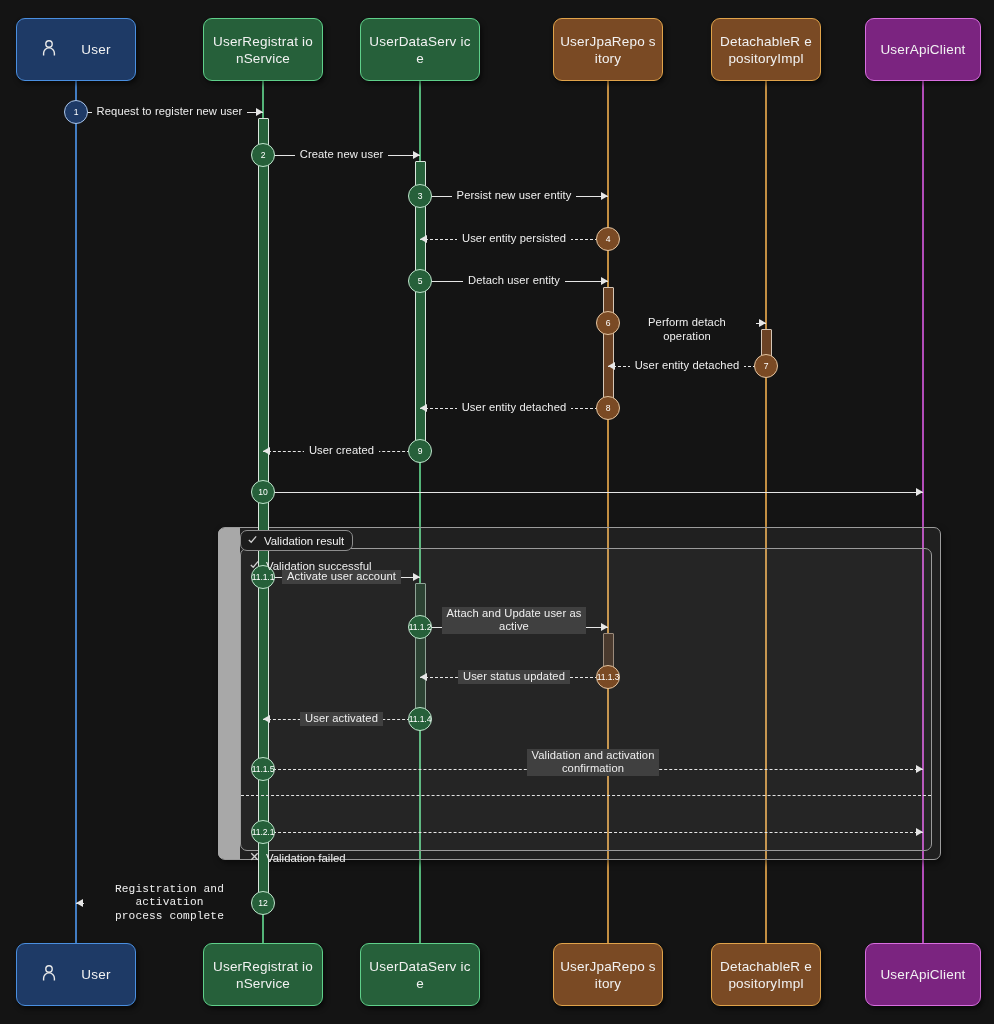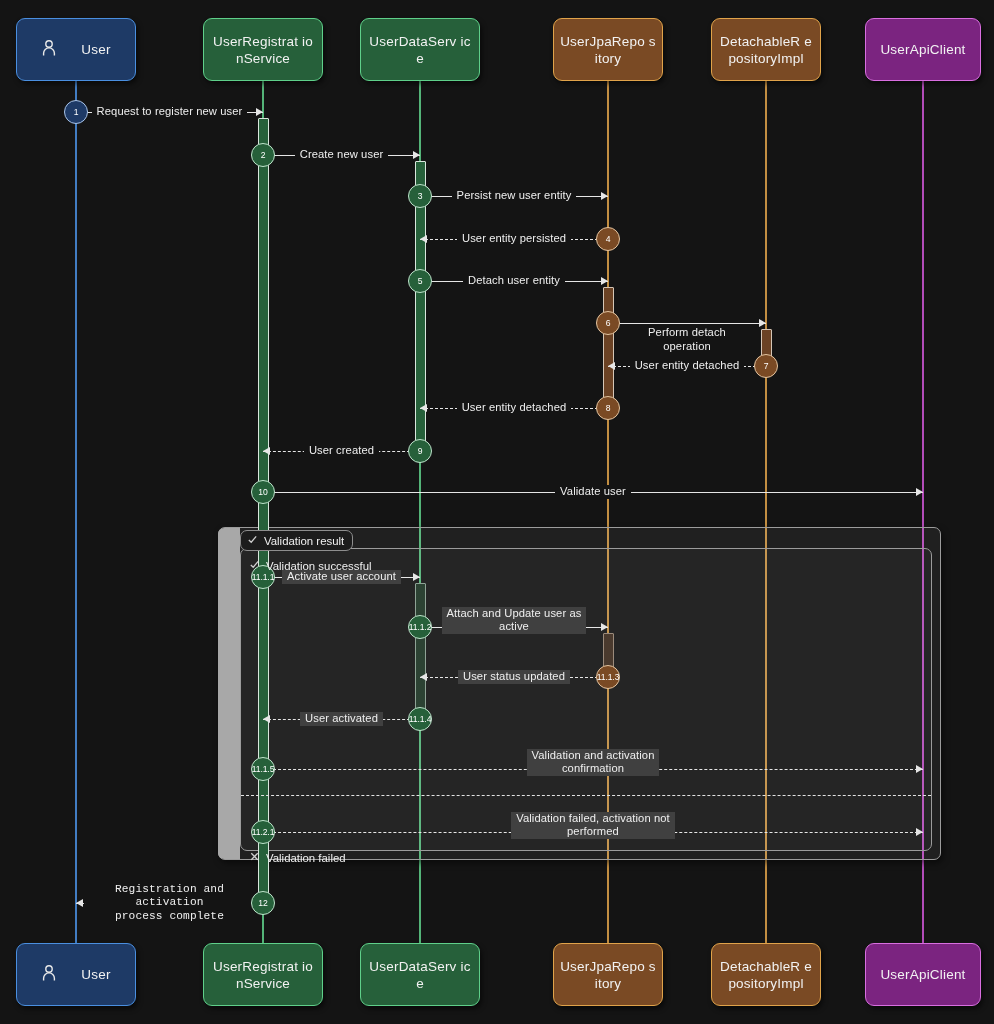--- a/index.html
+++ b/index.html
@@ -231,37 +231,36 @@
     <div class="msg-line dashed" style="left: 420px; top: 239px; width: 188px;"></div>
     <div class="arrowhead left" style="top: 235.4px; left: 420px;"></div>
     <div class="msg-label" style="left: 430px; width: 168px; top: 232px;"><span class="lbl-bg">User entity persisted</span></div>
     <div class="seq-num" style="background: rgb(122, 74, 36); border-color: rgb(227, 196, 160); left: 596px; top: 227px;">4</div>
     <div class="msg-line" style="left: 420px; top: 281px; width: 188px;"></div>
     <div class="arrowhead right" style="top: 277.4px; left: 601px;"></div>
     <div class="msg-label" style="left: 430px; width: 168px; top: 274px;"><span class="lbl-bg">Detach user entity</span></div>
     <div class="seq-num" style="background: rgb(38, 96, 58); border-color: rgb(191, 228, 204); left: 408px; top: 269px;">5</div>
     <div class="msg-line" style="left: 608px; top: 323px; width: 158px;"></div>
     <div class="arrowhead right" style="top: 319.4px; left: 759px;"></div>
-    <div class="msg-label" style="left: 618px; width: 138px; top: 316px; margin-top: 10px;"><span class="lbl-bg">Perform detach operation</span></div>
+    <div class="msg-label" style="left: 618px; width: 138px; top: 316px;"><span class="lbl-bg">Perform detach operation</span></div>
     <div class="seq-num" style="background: rgb(122, 74, 36); border-color: rgb(227, 196, 160); left: 596px; top: 311px;">6</div>
     <div class="msg-line dashed" style="left: 608px; top: 366px; width: 158px;"></div>
     <div class="arrowhead left" style="top: 362.4px; left: 608px;"></div>
     <div class="msg-label" style="left: 618px; width: 138px; top: 359px;"><span class="lbl-bg">User entity detached</span></div>
     <div class="seq-num" style="background: rgb(122, 74, 36); border-color: rgb(227, 196, 160); left: 754px; top: 354px;">7</div>
     <div class="msg-line dashed" style="left: 420px; top: 408px; width: 188px;"></div>
     <div class="arrowhead left" style="top: 404.4px; left: 420px;"></div>
     <div class="msg-label" style="left: 430px; width: 168px; top: 401px;"><span class="lbl-bg">User entity detached</span></div>
     <div class="seq-num" style="background: rgb(122, 74, 36); border-color: rgb(227, 196, 160); left: 596px; top: 396px;">8</div>
     <div class="msg-line dashed" style="left: 263px; top: 451px; width: 157px;"></div>
     <div class="arrowhead left" style="top: 447.4px; left: 263px;"></div>
     <div class="msg-label" style="left: 273px; width: 137px; top: 444px;"><span class="lbl-bg">User created</span></div>
     <div class="seq-num" style="background: rgb(38, 96, 58); border-color: rgb(191, 228, 204); left: 408px; top: 439px;">9</div>
     <div class="msg-line" style="left: 263px; top: 492px; width: 660px;"></div>
     <div class="arrowhead right" style="top: 488.4px; left: 916px;"></div>
-    <div class="msg-label" style="left: 273px; width: 640px; top: 485px;"><span class="lbl-bg">Validate user</span></div>
     <div class="seq-num" style="background: rgb(38, 96, 58); border-color: rgb(191, 228, 204); left: 251px; top: 480px;">10</div>
     <div class="msg-line" style="left: 263px; top: 577px; width: 157px;"></div>
     <div class="arrowhead right" style="top: 573.4px; left: 413px;"></div>
     <div class="msg-label in-frag" style="left: 273px; width: 137px; top: 570px;"><span class="lbl-bg">Activate user account</span></div>
     <div class="seq-num" style="background: rgb(38, 96, 58); border-color: rgb(191, 228, 204); left: 251px; top: 565px;">11.1.1</div>
     <div class="msg-line" style="left: 420px; top: 627px; width: 188px;"></div>
     <div class="arrowhead right" style="top: 623.4px; left: 601px;"></div>
     <div class="msg-label in-frag" style="left: 430px; width: 168px; top: 606.5px;"><span class="lbl-bg">Attach and Update user as
 active</span></div>
     <div class="seq-num" style="background: rgb(38, 96, 58); border-color: rgb(191, 228, 204); left: 408px; top: 615px;">11.1.2</div>
@@ -273,22 +272,20 @@
     <div class="arrowhead left" style="top: 715.4px; left: 263px;"></div>
     <div class="msg-label in-frag" style="left: 273px; width: 137px; top: 712px;"><span class="lbl-bg">User activated</span></div>
     <div class="seq-num" style="background: rgb(38, 96, 58); border-color: rgb(191, 228, 204); left: 408px; top: 707px;">11.1.4</div>
     <div class="msg-line dashed" style="left: 263px; top: 769px; width: 660px;"></div>
     <div class="arrowhead right" style="top: 765.4px; left: 916px;"></div>
     <div class="msg-label in-frag" style="left: 273px; width: 640px; top: 748.5px;"><span class="lbl-bg">Validation and activation
 confirmation</span></div>
     <div class="seq-num" style="background: rgb(38, 96, 58); border-color: rgb(191, 228, 204); left: 251px; top: 757px;">11.1.5</div>
     <div class="msg-line dashed" style="left: 263px; top: 832px; width: 660px;"></div>
     <div class="arrowhead right" style="top: 828.4px; left: 916px;"></div>
-    <div class="msg-label in-frag" style="left: 273px; width: 640px; top: 811.5px;"><span class="lbl-bg">Validation failed, activation not
-performed</span></div>
     <div class="seq-num" style="background: rgb(38, 96, 58); border-color: rgb(191, 228, 204); left: 251px; top: 820px;">11.2.1</div>
     <div class="msg-line dashed" style="left: 76px; top: 903px; width: 187px;"></div>
     <div class="arrowhead left" style="top: 899.4px; left: 76px;"></div>
     <div class="msg-label" style="left: 86px; width: 167px; top: 882.5px; font-family: Liberation Mono, monospace;"><span class="lbl-bg">Registration and activation
 process complete</span></div>
     <div class="seq-num" style="background: rgb(38, 96, 58); border-color: rgb(191, 228, 204); left: 251px; top: 891px;">12</div>
     <div class="participant-box" style="left: 16px; top: 18px; width: 120px; height: 63px; background: rgb(30, 58, 102); border: 1.4px solid rgb(74, 143, 224);">
       <div class="actor-inner">
         <span class="actor-glyph"><svg width="16" height="18" viewBox="0 0 16 18" fill="none" stroke="#e9e9e9" stroke-width="1.4">
             <circle cx="8" cy="5" r="3.2"></circle>

